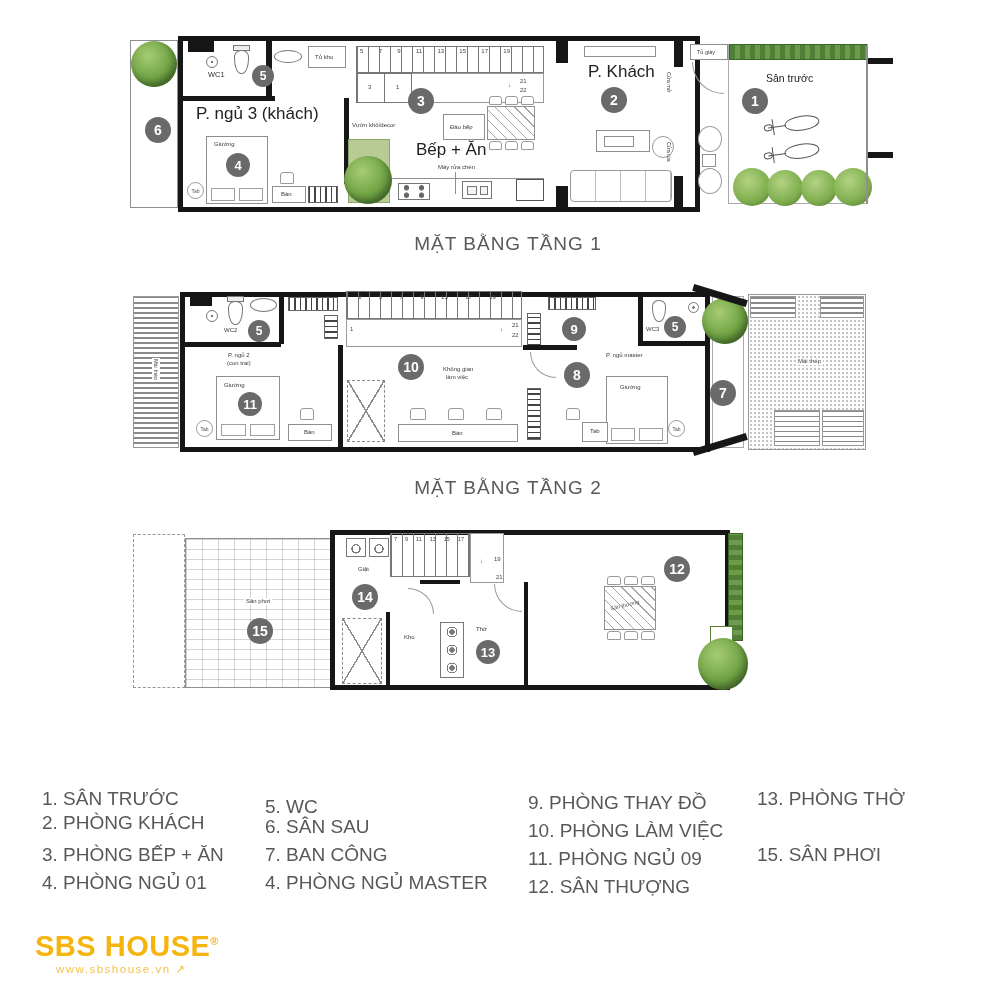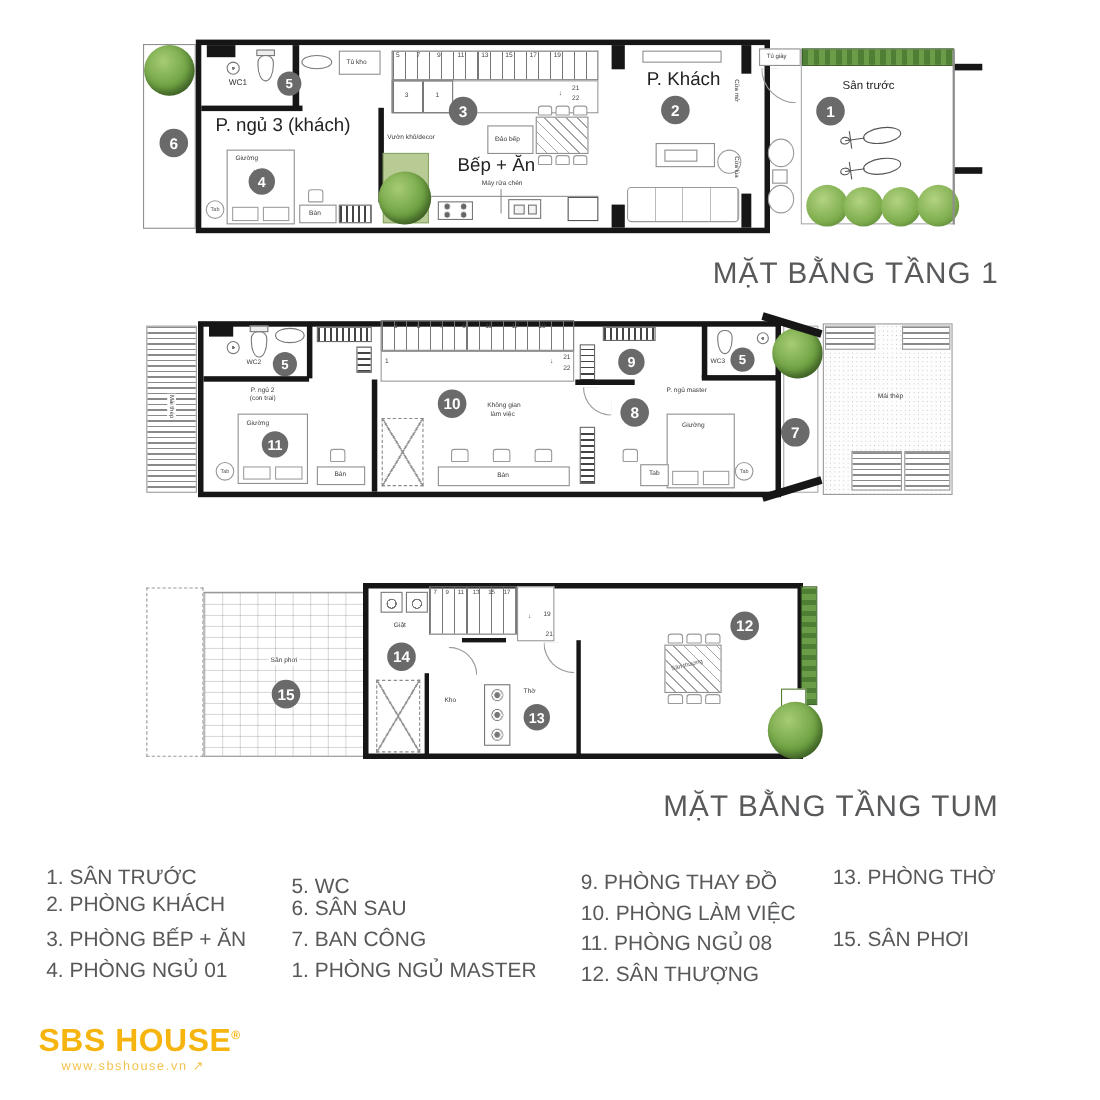--- a/index.html
+++ b/index.html
@@ -78,21 +78,21 @@
   .sink2{position:absolute;border:1px solid #777;background:
         linear-gradient(#fff,#fff) , #fff}
   .sink2 i{position:absolute;border:1px solid #777;background:#f4f4f4}
   .wm{position:absolute;border:1px solid #777;background:
         radial-gradient(circle at 50% 58%,#fff 0 3.5px,#777 3.5px 4.5px,transparent 4.8px)}
   .altar{position:absolute;border:1px solid #777;background-image:
         radial-gradient(circle,#777 2.5px,#fff 3px 4.5px,#777 4.5px 5.2px,transparent 5.5px);
         background-size:100% 33.3%}
   .diag{position:absolute;background:#161616}
   
-  .title{position:absolute;left:148px;width:760px;text-align:right;font-size:27px;
+  .title{position:absolute;left:128px;width:760px;text-align:center;font-size:19px;
          color:#58595b;letter-spacing:1px;font-weight:normal}
   .legend-item{position:absolute;font-size:19px;color:#57585a;white-space:nowrap}
   .logo-name{position:absolute;font-size:29px;font-weight:bold;letter-spacing:.5px;color:#f6b40e;white-space:nowrap}
   .logo-reg{font-size:11px;vertical-align:super}
   .logo-site{position:absolute;font-size:11.5px;letter-spacing:1.5px;color:#f2c24e;white-space:nowrap}
   .moto{position:absolute}
 </style>
 </head>
 <body>
 
@@ -304,20 +304,21 @@
   <div class="marker m26" style="left:710px;top:380px">7</div>
   <div class="diag" style="left:692px;top:292px;width:56px;height:7px;transform:rotate(17deg)"></div>
   <div class="diag" style="left:692px;top:441px;width:56px;height:7px;transform:rotate(-17deg)"></div>
   <div class="dots" style="left:748px;top:294px;width:118px;height:156px"></div>
   <div class="stripesH" style="left:750px;top:296px;width:46px;height:22px"></div>
   <div class="stripesH" style="left:820px;top:296px;width:44px;height:22px"></div>
   <div class="stripesH" style="left:774px;top:410px;width:46px;height:36px"></div>
   <div class="stripesH" style="left:822px;top:410px;width:42px;height:36px"></div>
   <div class="lbl" style="left:796px;top:358px;background:#fdfdfd;padding:0 2px">Mái thép</div>
 
+  <h2 class="title" style="top:477px">MẶT BẰNG TẦNG 2</h2>
 
   <div class="dashed" style="left:133px;top:534px;width:52px;height:154px"></div>
   <div class="brick" style="left:185px;top:538px;width:152px;height:150px"></div>
   <div class="lbl" style="left:244px;top:598px;background:#fff;padding:0 2px">Sân phơi</div>
   <div class="marker m26" style="left:247px;top:618px">15</div>
 
   <div class="house" style="left:330px;top:530px;width:400px;height:160px"></div>
 
   <div class="wm" style="left:346px;top:538px;width:20px;height:19px"></div>
   <div class="wm" style="left:369px;top:538px;width:20px;height:19px"></div>
@@ -356,33 +357,32 @@
   <div class="chair" style="left:607px;top:576px;width:14px;height:9px"></div>
   <div class="chair" style="left:624px;top:576px;width:14px;height:9px"></div>
   <div class="chair" style="left:641px;top:576px;width:14px;height:9px"></div>
   <div class="chair" style="left:607px;top:631px;width:14px;height:9px"></div>
   <div class="chair" style="left:624px;top:631px;width:14px;height:9px"></div>
   <div class="chair" style="left:641px;top:631px;width:14px;height:9px"></div>
   <div class="hedgeV" style="left:728px;top:533px;width:15px;height:108px"></div>
   <div class="box" style="left:710px;top:626px;width:23px;height:25px;border-color:#567f33"></div>
   <div class="tree" style="left:698px;top:638px;width:50px;height:52px"></div>
 
-  <h2 class="title" style="top:718px">MẶT BẰNG TẦNG TUM</h2>
 
   <div class="legend-item" style="left:42px;top:788px">1. SÂN TRƯỚC</div>
   <div class="legend-item" style="left:42px;top:812px">2. PHÒNG KHÁCH</div>
   <div class="legend-item" style="left:42px;top:844px">3. PHÒNG BẾP + ĂN</div>
   <div class="legend-item" style="left:42px;top:872px">4. PHÒNG NGỦ 01</div>
   <div class="legend-item" style="left:265px;top:796px">5. WC</div>
   <div class="legend-item" style="left:265px;top:816px">6. SÂN SAU</div>
   <div class="legend-item" style="left:265px;top:844px">7. BAN CÔNG</div>
-  <div class="legend-item" style="left:265px;top:872px">1. PHÒNG NGỦ MASTER</div>
+  <div class="legend-item" style="left:265px;top:872px">4. PHÒNG NGỦ MASTER</div>
   <div class="legend-item" style="left:528px;top:792px">9. PHÒNG THAY ĐỒ</div>
   <div class="legend-item" style="left:528px;top:820px">10. PHÒNG LÀM VIỆC</div>
-  <div class="legend-item" style="left:528px;top:848px">11. PHÒNG NGỦ 08</div>
+  <div class="legend-item" style="left:528px;top:848px">11. PHÒNG NGỦ 09</div>
   <div class="legend-item" style="left:528px;top:876px">12. SÂN THƯỢNG</div>
   <div class="legend-item" style="left:757px;top:788px">13. PHÒNG THỜ</div>
   <div class="legend-item" style="left:757px;top:844px">15. SÂN PHƠI</div>
 
   <div class="logo-name" style="left:35px;top:930px">
     <span>SBS HOUSE</span><span class="logo-reg">®</span>
   </div>
   <div class="logo-site" style="left:56px;top:962px">
     <span>www.sbshouse.vn</span>
     <span>↗</span>

